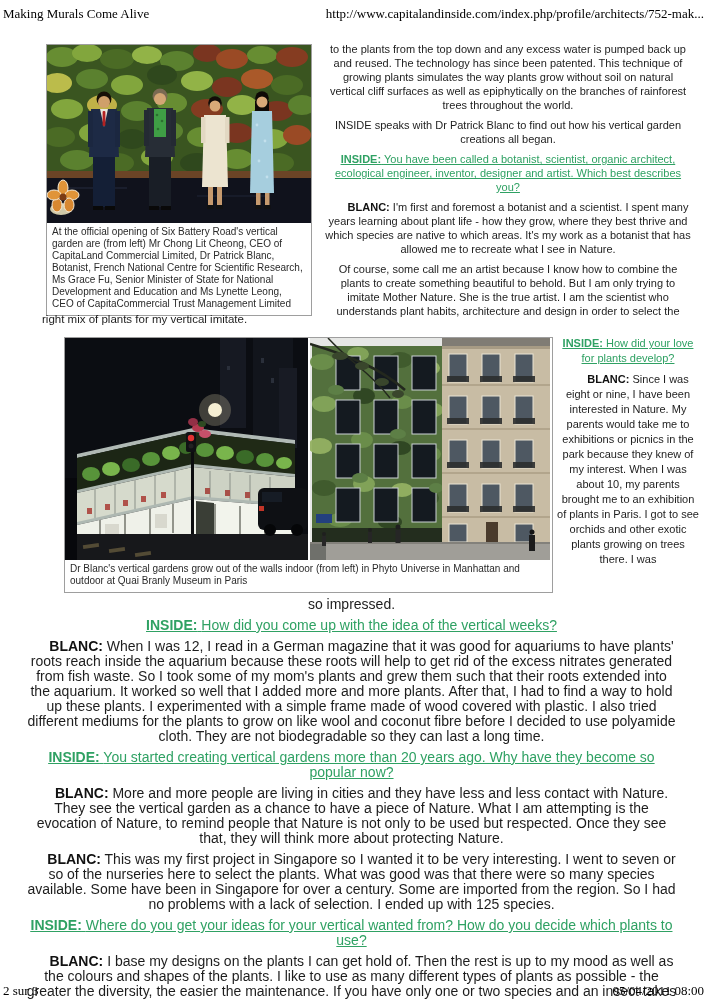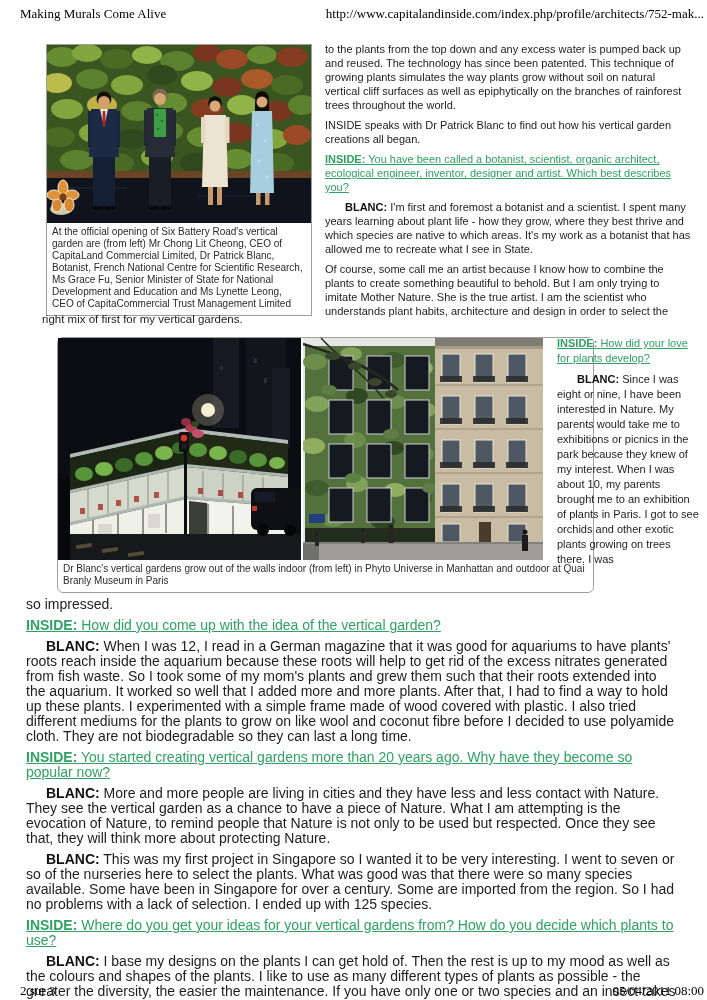--- a/index.html
+++ b/index.html
@@ -3,38 +3,38 @@
 <meta charset="utf-8">
 <style>
   html,body{margin:0;padding:0;background:#ffffff;}
   .page{
     position:relative;width:707px;height:1000px;background:#ffffff;
     font-family:"Liberation Sans","DejaVu Sans",sans-serif;color:#1d1d1d;
     overflow:hidden;
   }
   
   .hf{
-    position:absolute;left:20px;right:3px;display:flex;justify-content:space-between;
+    position:absolute;left:3px;right:3px;display:flex;justify-content:space-between;
     font-family:"Liberation Serif","DejaVu Serif",serif;font-size:13px;color:#000;
   }
   .hf.header{top:6px;}
   .hf.footer{top:983px;}
 
   
   .fig{position:absolute;border:1px solid #9e9e9e;background:#fff;box-sizing:border-box;}
   .fig svg{display:block;}
   .fig .caption{
     font-size:10px;line-height:12px;color:#2a2a2a;padding:3px 5px 5px 5px;
   }
   #fig1{left:46px;top:44px;width:266px;}
-  #fig2{left:57px;top:337px;width:537px;border-radius:6px;}
+  #fig2{left:64px;top:337px;width:489px;}
   #fig2 .photos{display:flex;gap:2px;background:#fff;}
 
   
-  .coltext p{margin:0 6px 6px 0;}
+  .coltext p{margin:0 6px 6px 0;text-align:center;}
   #col-top-right{position:absolute;left:325px;top:42px;width:372px;font-size:11px;line-height:14px;}
   #rightmix{position:absolute;left:42px;top:312px;font-size:11.5px;line-height:15px;}
   #col-mid-right{position:absolute;left:557px;top:336px;width:148px;font-size:11px;line-height:15px;}
   #bottom-block{position:absolute;left:26px;top:597px;width:657px;font-size:14px;line-height:15px;}
 
   .q, .q b{color:#2FA163;text-decoration:underline;}
   .q b, .a b{font-weight:bold;}
   .a b{color:#111;padding-left:20px;}
 </style>
 </head>
@@ -153,25 +153,25 @@
         <circle cx="0" cy="0" r="3.5" fill="#7c3c14"></circle>
       </g>
     </svg>
     <div class="caption">At the official opening of Six Battery Road's vertical garden are (from left) Mr Chong Lit Cheong, CEO of CapitaLand Commercial Limited, Dr Patrick Blanc, Botanist, French National Centre for Scientific Research, Ms Grace Fu, Senior Minister of State for National Development and Education and Ms Lynette Leong, CEO of CapitaCommercial Trust Management Limited</div>
   </div>
 
   <div class="coltext" id="col-top-right">
     <p>to the plants from the top down and any excess water is pumped back up and reused. The technology has since been patented. This technique of growing plants simulates the way plants grow without soil on natural vertical cliff surfaces as well as epiphytically on the branches of rainforest trees throughout the world.</p>
     <p>INSIDE speaks with Dr Patrick Blanc to find out how his vertical garden creations all began.</p>
     <p class="q"><b>INSIDE:</b> <span>You have been called a botanist, scientist, organic architect, ecological engineer, inventor, designer and artist. Which best describes you?</span></p>
-    <p class="a"><b>BLANC:</b> <span>I'm first and foremost a botanist and a scientist. I spent many years learning about plant life - how they grow, where they best thrive and which species are native to which areas. It's my work as a botanist that has allowed me to recreate what I see in State.</span></p>
+    <p class="a"><b>BLANC:</b> <span>I'm first and foremost a botanist and a scientist. I spent many years learning about plant life - how they grow, where they best thrive and which species are native to which areas. It's my work as a botanist that has allowed me to recreate what I see in Nature.</span></p>
     <p class="a">Of course, some call me an artist because I know how to combine the plants to create something beautiful to behold. But I am only trying to imitate Mother Nature. She is the true artist. I am the scientist who understands plant habits, architecture and design in order to select the</p>
   </div>
 
-  <div id="rightmix">right mix of first for my vertical gardens.</div>
+  <div id="rightmix">right mix of plants for my vertical imitate.</div>
 
   <div class="fig" id="fig2">
     <div class="photos">
       <svg width="243" height="222" viewBox="0 0 243 222" preserveAspectRatio="none">
         <rect width="243" height="222" fill="#0b0d12"></rect>
         <rect x="155" y="0" width="26" height="90" fill="#161922"></rect>
         <rect x="188" y="0" width="40" height="110" fill="#12151c"></rect>
         <rect x="214" y="30" width="18" height="80" fill="#181b24"></rect>
         <rect x="196" y="20" width="3" height="5" fill="#2a2f3a"></rect>
           <rect x="206" y="40" width="3" height="5" fill="#2a2f3a"></rect>
@@ -352,26 +352,26 @@
     <div class="caption">Dr Blanc's vertical gardens grow out of the walls indoor (from left) in Phyto Universe in Manhattan and outdoor at Quai Branly Museum in Paris</div>
   </div>
 
   <div class="coltext" id="col-mid-right">
     <p class="q"><b>INSIDE:</b> <span>How did your love for plants develop?</span></p>
     <p class="a"><b>BLANC:</b> <span>Since I was eight or nine, I have been interested in Nature. My parents would take me to exhibitions or picnics in the park because they knew of my interest. When I was about 10, my parents brought me to an exhibition of plants in Paris. I got to see orchids and other exotic plants growing on trees there. I was</span></p>
   </div>
 
   <div class="coltext" id="bottom-block">
     <p class="a">so impressed.</p>
-    <p class="q"><b>INSIDE:</b> <span>How did you come up with the idea of the vertical garden?</span></p>
+    <p class="q"><b>INSIDE:</b> <span>How did you come up with the idea of the vertical weeks?</span></p>
     <p class="a"><b>BLANC:</b> <span>When I was 12, I read in a German magazine that it was good for aquariums to have plants' roots reach inside the aquarium because these roots will help to get rid of the excess nitrates generated from fish waste. So I took some of my mom's plants and grew them such that their roots extended into the aquarium. It worked so well that I added more and more plants. After that, I had to find a way to hold up these plants. I experimented with a simple frame made of wood covered with plastic. I also tried different mediums for the plants to grow on like wool and coconut fibre before I decided to use polyamide cloth. They are not biodegradable so they can last a long time.</span></p>
     <p class="q"><b>INSIDE:</b> <span>You started creating vertical gardens more than 20 years ago. Why have they become so popular now?</span></p>
     <p class="a"><b>BLANC:</b> <span>More and more people are living in cities and they have less and less contact with Nature. They see the vertical garden as a chance to have a piece of Nature. What I am attempting is the evocation of Nature, to remind people that Nature is not only to be used but respected. Once they see that, they will think more about protecting Nature.</span></p>
     <p class="a"><b>BLANC:</b> <span>This was my first project in Singapore so I wanted it to be very interesting. I went to seven or so of the nurseries here to select the plants. What was good was that there were so many species available. Some have been in Singapore for over a century. Some are imported from the region. So I had no problems with a lack of selection. I ended up with 125 species.</span></p>
-    <p class="q"><b>INSIDE:</b> <span>Where do you get your ideas for your vertical gardens from? How do you decide which plants to use?</span></p>
+    <p class="q"><b>INSIDE:</b> <span>Where do you get your ideas for your vertical wanted from? How do you decide which plants to use?</span></p>
     <p class="a"><b>BLANC:</b> <span>I base my designs on the plants I can get hold of. Then the rest is up to my mood as well as the colours and shapes of the plants. I like to use as many different types of plants as possible - the greater the diversity, the easier the maintenance. If you have only one or two species and an insect takes a liking to any one species, it can destroy your work within a few weeks. If you have many species, even if the insect likes one species, it cannot destroy everything. This is a very common biological law.</span></p>
   </div>
 
   <div class="hf footer">
     <span>2 sur 3</span>
     <span>05/04/2011 08:00</span>
   </div>
 
 </div>
 

